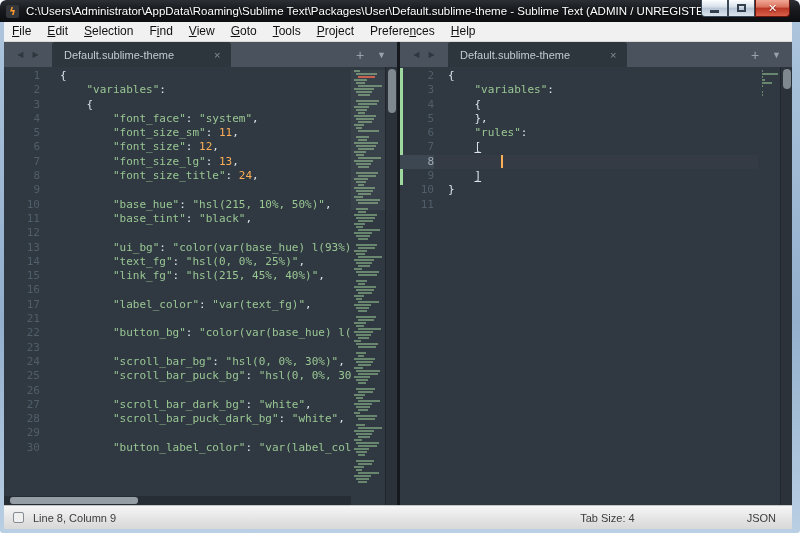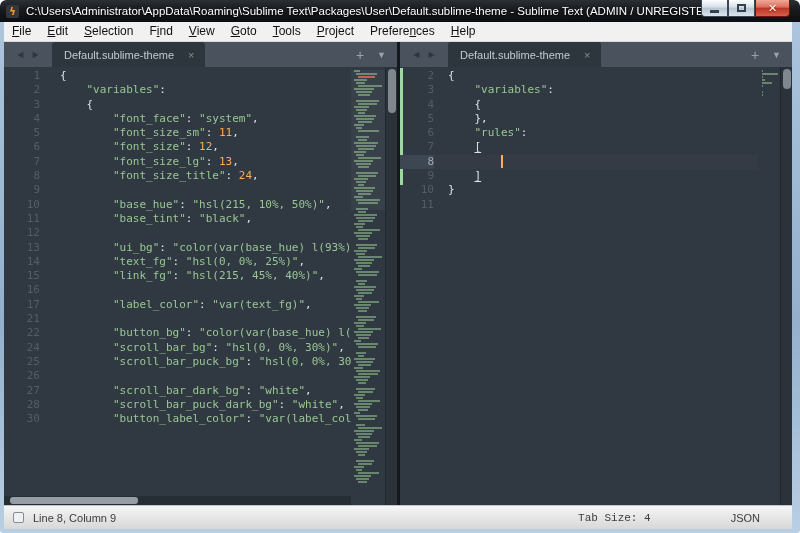--- a/index.html
+++ b/index.html
@@ -39,21 +39,21 @@
   .divider { width:3px; background:#15181c; }
   .pane { position:relative; background:#303841; }
   #pane0 { width:393px; }
   #pane1 { flex:1; }
 
   
   .tabbar { height:25px; background:#4a535d; display:flex; align-items:stretch; }
   .tab-arrows { width:48px; display:flex; align-items:center; justify-content:center; gap:9px;
     color:#2e363e; font-size:8px; }
   .tab { background:#2d353d; border-radius:3px 3px 0 0; margin-top:0;
-    display:flex; align-items:center; padding:0 10px 0 12px; }
+    display:flex; align-items:center; padding:0 10px 0 12px;gap:26px; }
   .tab-label { color:#c3cad1; font-size:11px; white-space:nowrap; }
   .tab-close { color:#848d96; font-size:11px; margin-left:14px; }
   .tab-actions { margin-left:auto; display:flex; align-items:center; gap:13px; padding-right:11px; color:#9aa3ad; }
   .plus { font-size:14px; line-height:1; }
   .caret { font-size:9px; }
 
   
   .editor { position:absolute; top:25px; left:0; right:0; bottom:0; overflow:hidden; }
   .lines { position:absolute; top:2px; left:0; bottom:0; overflow:hidden;
     font-family:"DejaVu Sans Mono", monospace; font-size:11px; line-height:14.3px; }
@@ -89,22 +89,22 @@
   #pane0 .vpuck { height:44px; }
   #pane1 .vpuck { height:20px; }
   .hscroll { position:absolute; left:0; right:46px; bottom:0; height:9px; background:#272d34; }
   .hpuck { position:absolute; left:6px; top:1px; width:128px; height:7px; background:#959da5; border-radius:3px; }
 
   
   .statusbar { height:24px; background:linear-gradient(180deg,#f6f6f6 0%,#e3e3e3 60%,#d8d8d8 100%);
     border-top:1px solid #c4c4c4; display:flex; align-items:center; font-size:11px; color:#3c3c3c; }
   .sicon { width:11px; height:11px; border:1px solid #858c92; border-radius:2px; margin:0 9px 0 9px; background:#f0f0f0; }
   .status-right { margin-left:auto; display:flex; align-items:center; }
-  .tabsize { margin-right:80px;font-family:Liberation Mono, monospace; }
-  .syntax { margin-right:32px; }
+  .tabsize { margin-right:112px; }
+  .syntax { margin-right:16px; }
 </style>
 </head>
 <body>
 
 <div class="window">
 
   <div class="titlebar">
     <span class="appicon">ϟ</span>
     <span class="title-text">C:\Users\Administrator\AppData\Roaming\Sublime Text\Packages\User\Default.sublime-theme - Sublime Text (ADMIN / UNREGISTERED)</span>
     <div class="winbtns">
@@ -163,25 +163,27 @@
               <div class="row"><span class="ln">10</span><span class="code">        <span class="s">"base_hue"</span>: <span class="s">"hsl(215, 10%, 50%)"</span>,</span></div>
               <div class="row"><span class="ln">11</span><span class="code">        <span class="s">"base_tint"</span>: <span class="s">"black"</span>,</span></div>
               <div class="row"><span class="ln">12</span><span class="code"></span></div>
               <div class="row"><span class="ln">13</span><span class="code">        <span class="s">"ui_bg"</span>: <span class="s">"color(var(base_hue) l(93%))"</span>,</span></div>
               <div class="row"><span class="ln">14</span><span class="code">        <span class="s">"text_fg"</span>: <span class="s">"hsl(0, 0%, 25%)"</span>,</span></div>
               <div class="row"><span class="ln">15</span><span class="code">        <span class="s">"link_fg"</span>: <span class="s">"hsl(215, 45%, 40%)"</span>,</span></div>
               <div class="row"><span class="ln">16</span><span class="code"></span></div>
               <div class="row"><span class="ln">17</span><span class="code">        <span class="s">"label_color"</span>: <span class="s">"var(text_fg)"</span>,</span></div>
               <div class="row"><span class="ln">21</span><span class="code"></span></div>
               <div class="row"><span class="ln">22</span><span class="code">        <span class="s">"button_bg"</span>: <span class="s">"color(var(base_hue) l(93%))"</span>,</span></div>
+              <div class="row"><span class="ln">23</span><span class="code"></span></div>
               <div class="row"><span class="ln">24</span><span class="code">        <span class="s">"scroll_bar_bg"</span>: <span class="s">"hsl(0, 0%, 30%)"</span>,</span></div>
               <div class="row"><span class="ln">25</span><span class="code">        <span class="s">"scroll_bar_puck_bg"</span>: <span class="s">"hsl(0, 0%, 30%)"</span>,</span></div>
               <div class="row"><span class="ln">26</span><span class="code"></span></div>
               <div class="row"><span class="ln">27</span><span class="code">        <span class="s">"scroll_bar_dark_bg"</span>: <span class="s">"white"</span>,</span></div>
               <div class="row"><span class="ln">28</span><span class="code">        <span class="s">"scroll_bar_puck_dark_bg"</span>: <span class="s">"white"</span>,</span></div>
+              <div class="row"><span class="ln">29</span><span class="code"></span></div>
               <div class="row"><span class="ln">30</span><span class="code">        <span class="s">"button_label_color"</span>: <span class="s">"var(label_color)"</span>,</span></div>
             </div>
           <div class="minimap">
               <div class="mm-viewport"></div>
               <div class="mrow" style="width: 6px; margin-left: 3px;"></div>
               <div class="mrow" style="width: 21px; margin-left: 5px;"></div>
               <div class="mrow" style="width: 17px; margin-left: 7px; background: rgb(199, 90, 74);"></div>
               <div class="mrow" style="width: 13px; margin-left: 3px;"></div>
               <div class="mrow" style="width: 9px; margin-left: 5px;"></div>
               <div class="mrow" style="width: 24px; margin-left: 7px;"></div>

